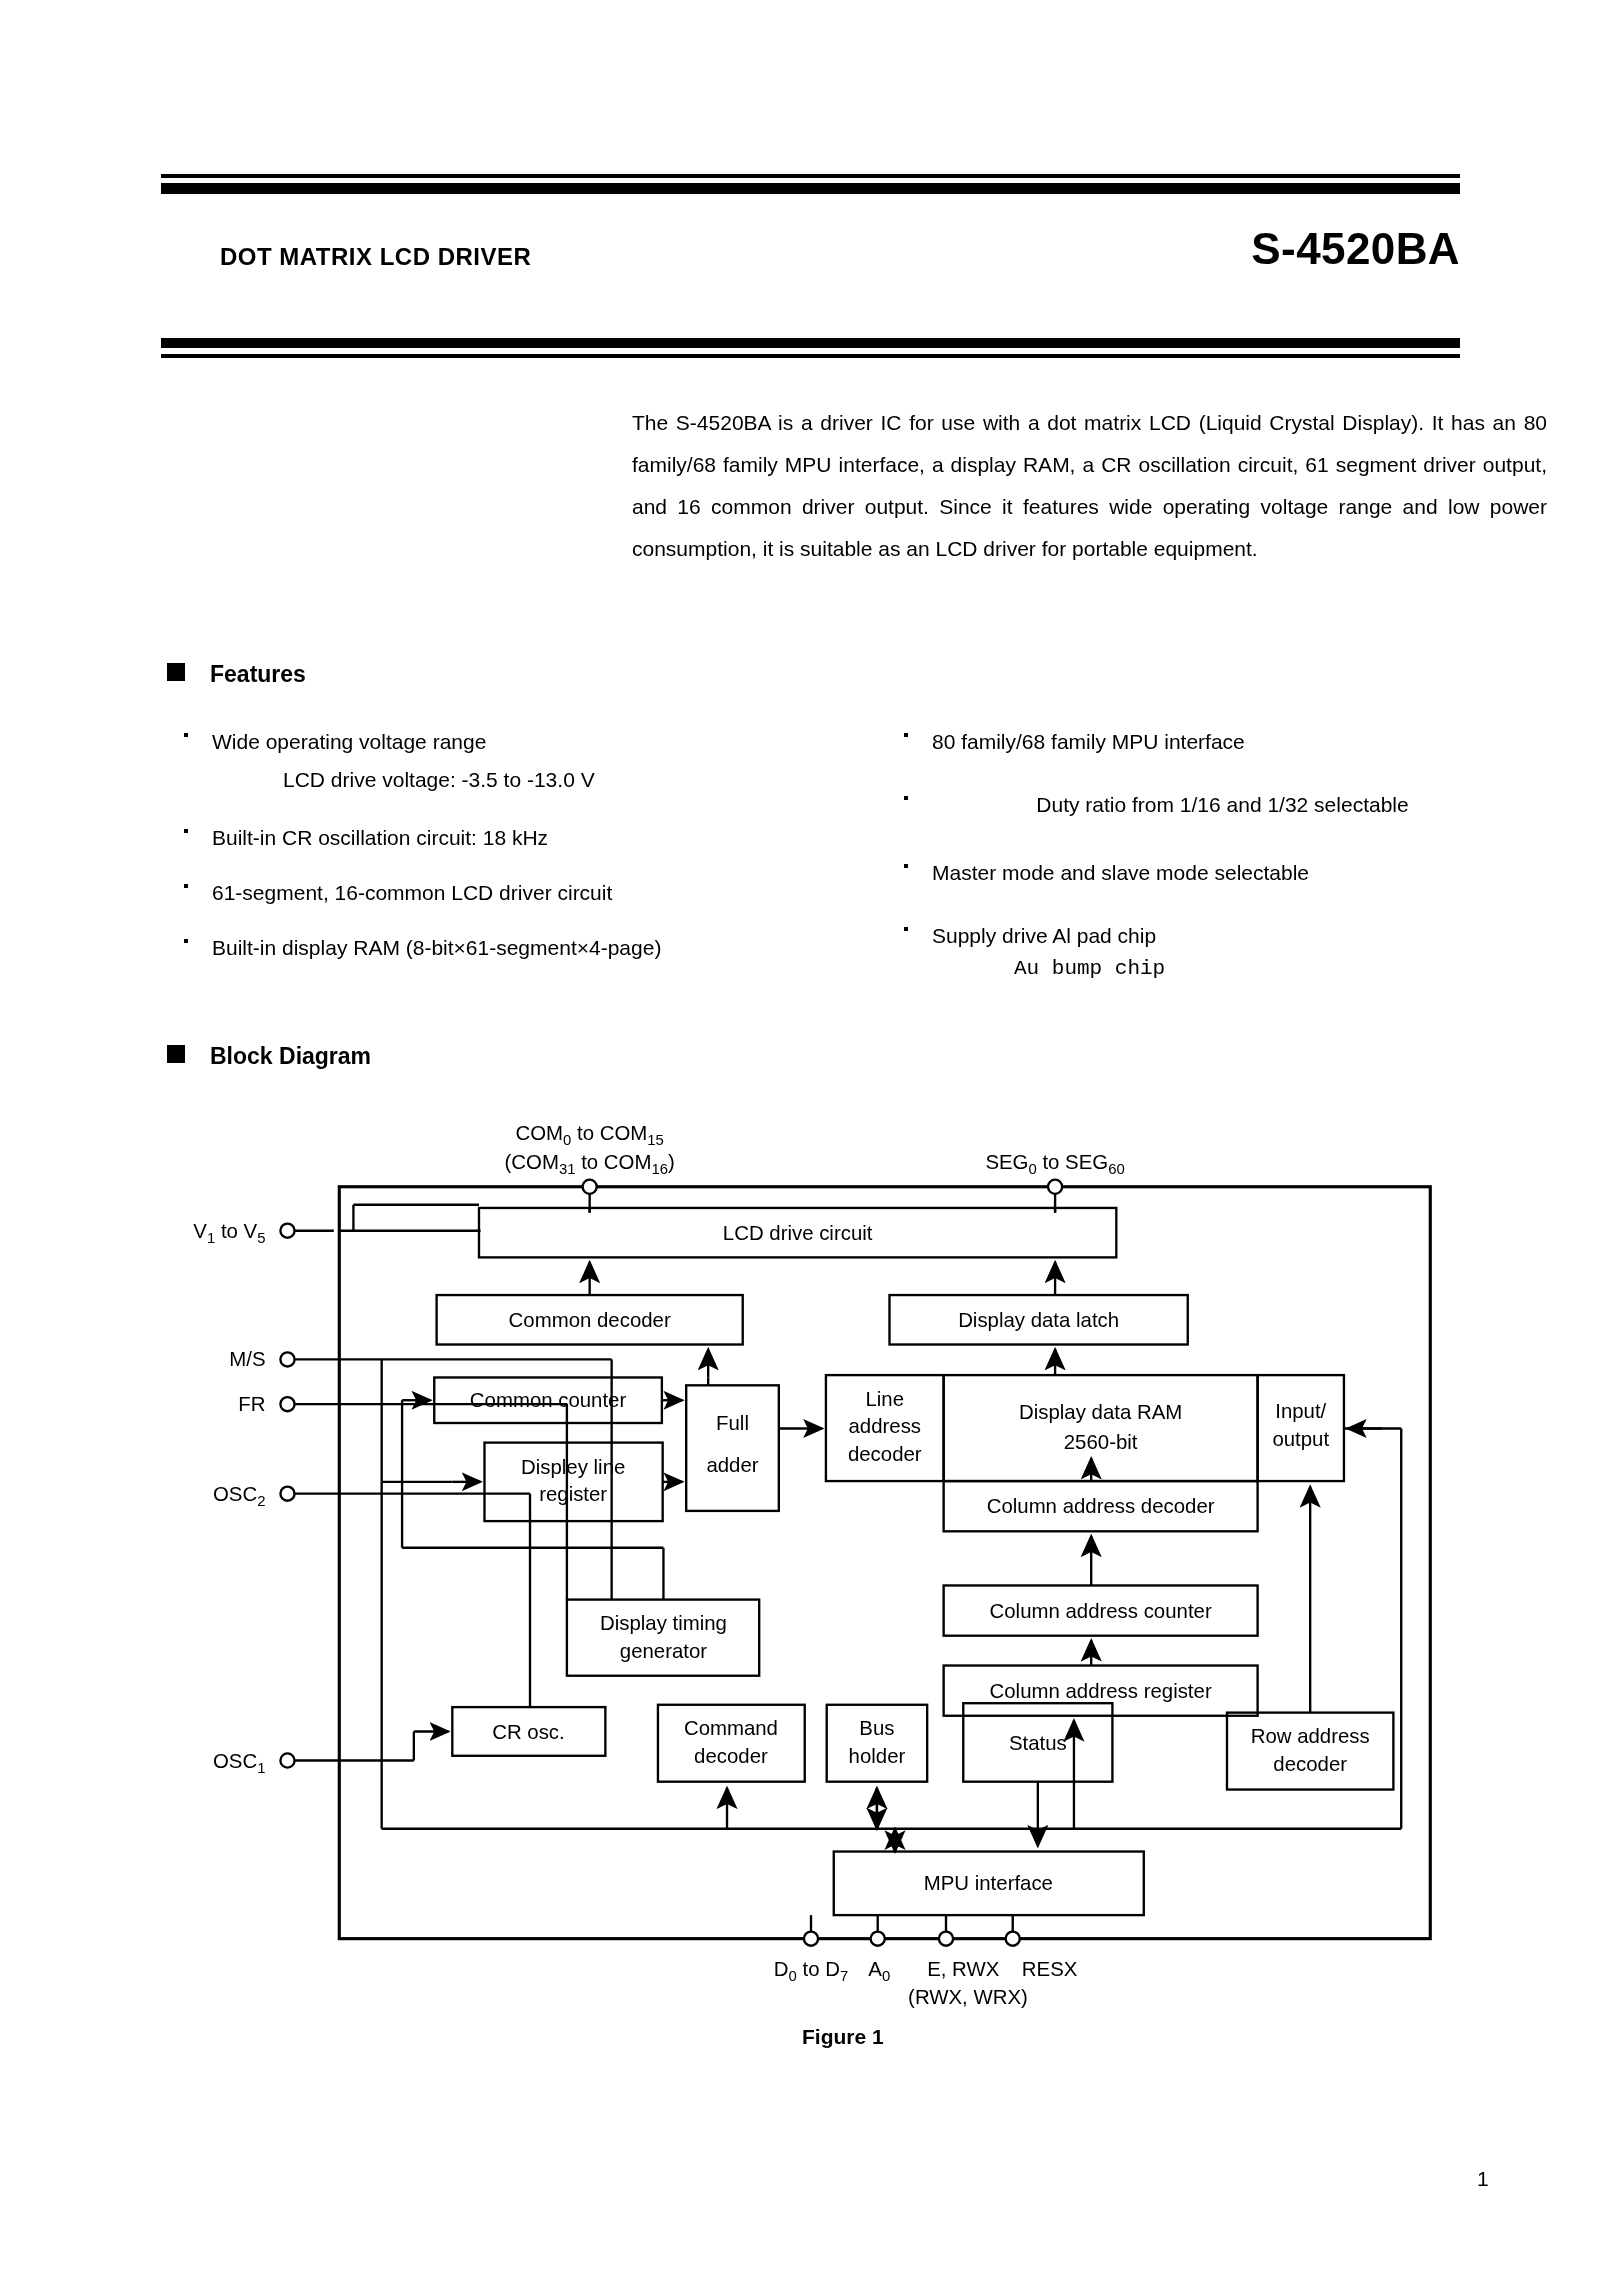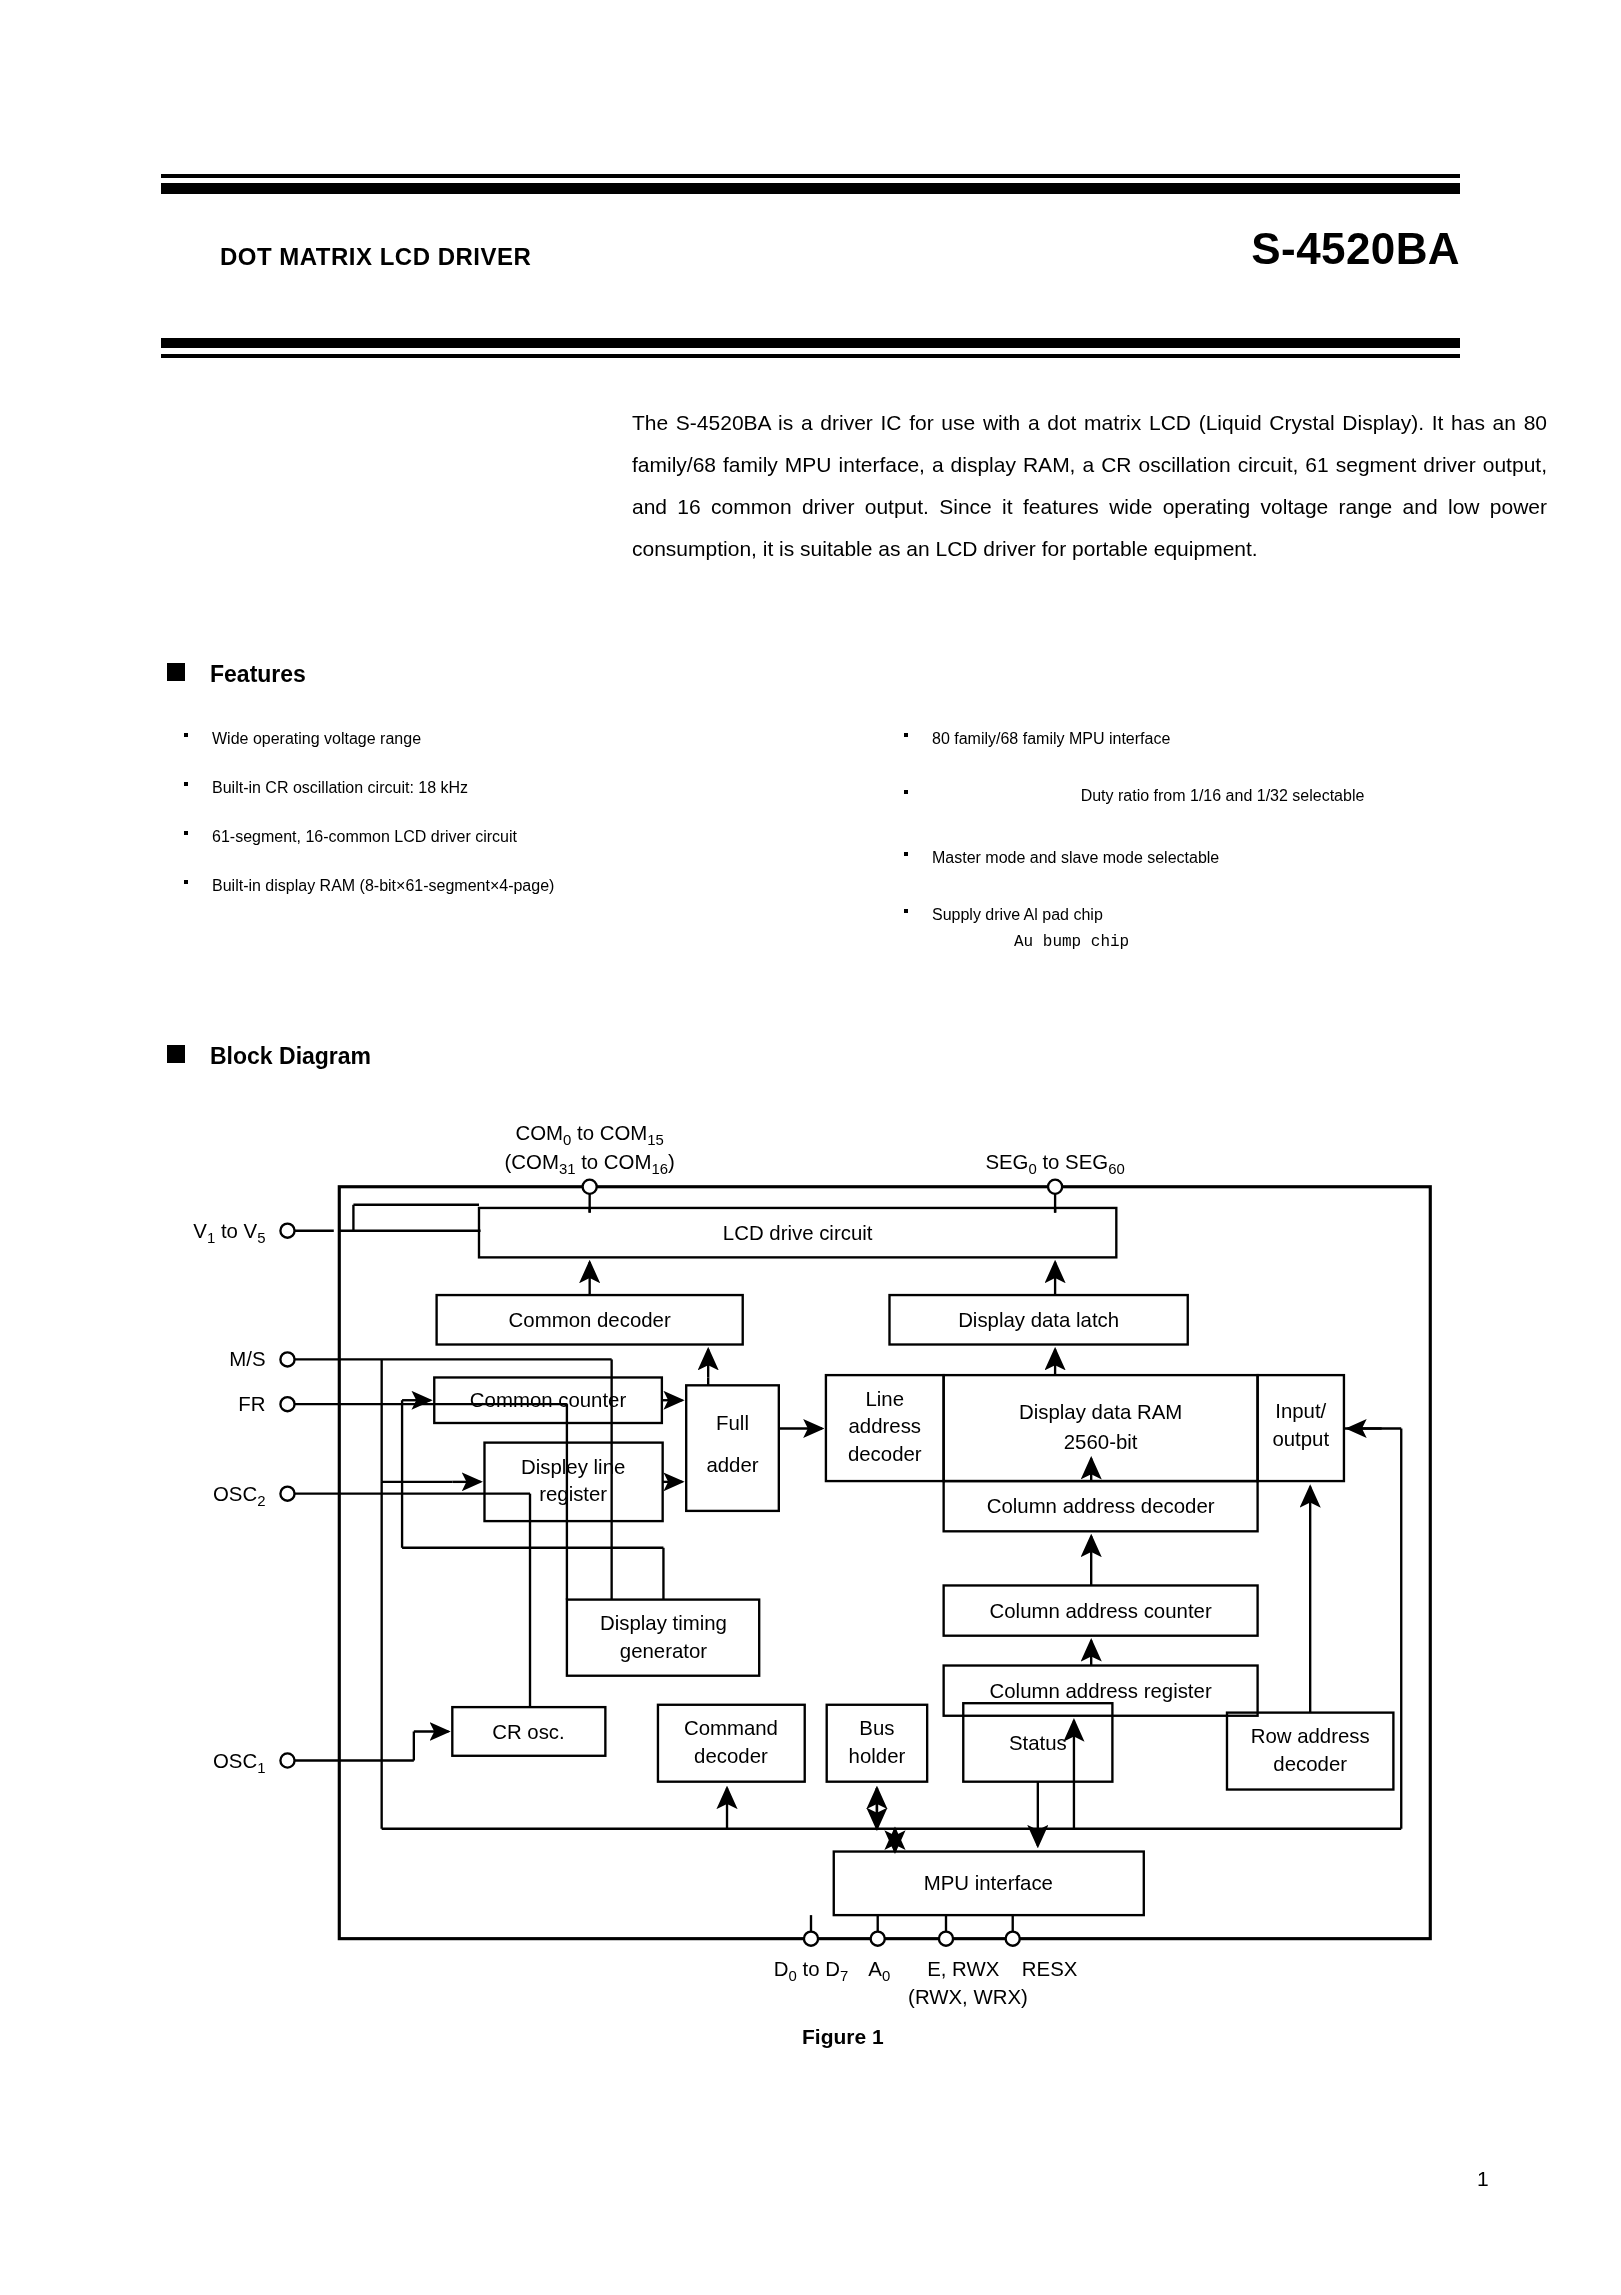--- a/index.html
+++ b/index.html
@@ -68,21 +68,21 @@
     display: inline-block;
     width: 18px; height: 18px;
     background: #000;
     margin-right: 25px;
     vertical-align: 0.8px;
   }
   #features-head { left: 167px; top: 661px; }
   #blockdiag-head { left: 167px; top: 1043px; }
 
   
-  .feat-col { position: absolute; font-size: 16px; }
+  .feat-col { position: absolute; font-size: 21px; }
   #feat-left  { left: 181px; top: 730px; width: 620px; }
   #feat-right { left: 901px; top: 730px; width: 612px; }
 
   .feat-item { position: relative; padding-left: 31px; margin-bottom: 23.6px; }
   .feat-item .dot {
     position: absolute; left: 3.1px; top: 3.1px;
     width: 3.9px; height: 3.9px; background: #000;
   }
   .feat-sub { padding-left: 71px; margin-top: 11px; line-height: 30px; }
   .feat-sub div { white-space: nowrap; }
@@ -136,20 +136,21 @@
 
 <div id="features-head" class="section-head">
   <span class="sq"></span><span>Features</span>
 </div>
 
 <div id="feat-left" class="feat-col">
   <div class="feat-item">
     <span class="dot"></span>
     <span>Wide operating voltage range</span>
     <div class="feat-sub">
+      <div>LCD drive voltage: -3.5 to -13.0 V</div>
     </div>
   </div>
   <div class="feat-item" style="margin-top:31px;">
     <span class="dot"></span>
     <span>Built-in CR oscillation circuit: 18 kHz</span>
   </div>
   <div class="feat-item" style="margin-top:31px;">
     <span class="dot"></span>
     <span>61-segment, 16-common LCD driver circuit</span>
   </div>

